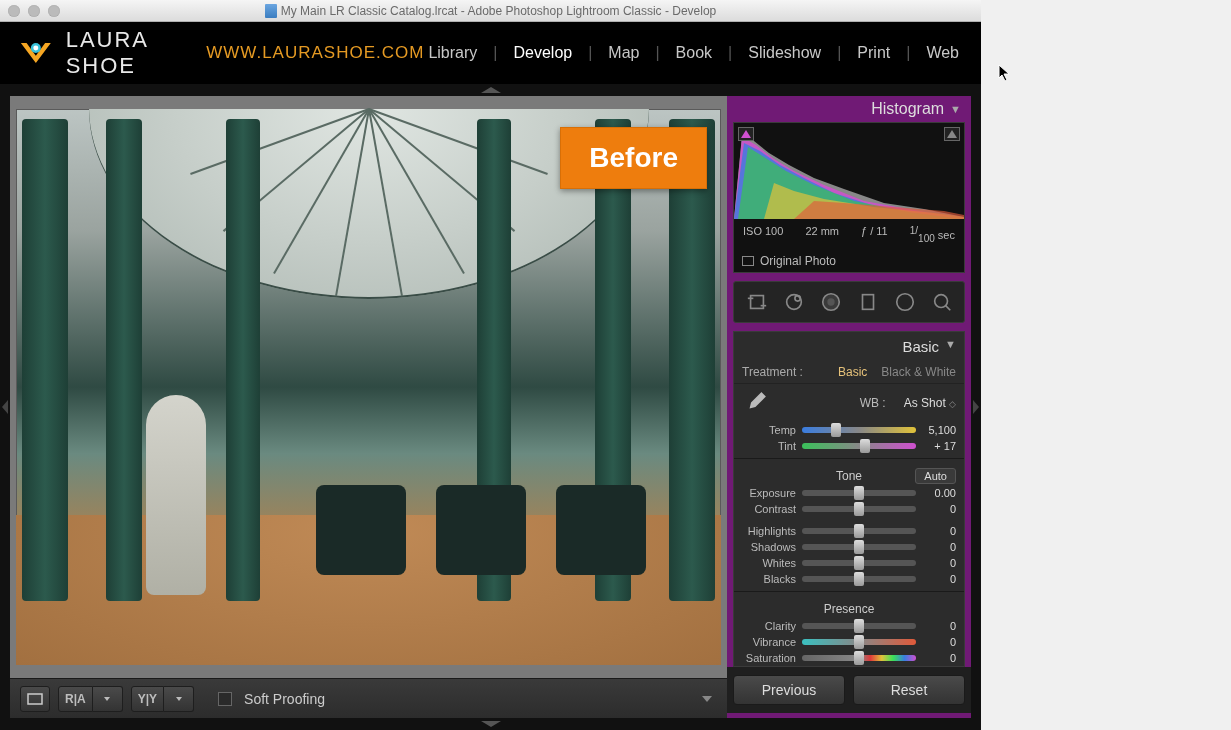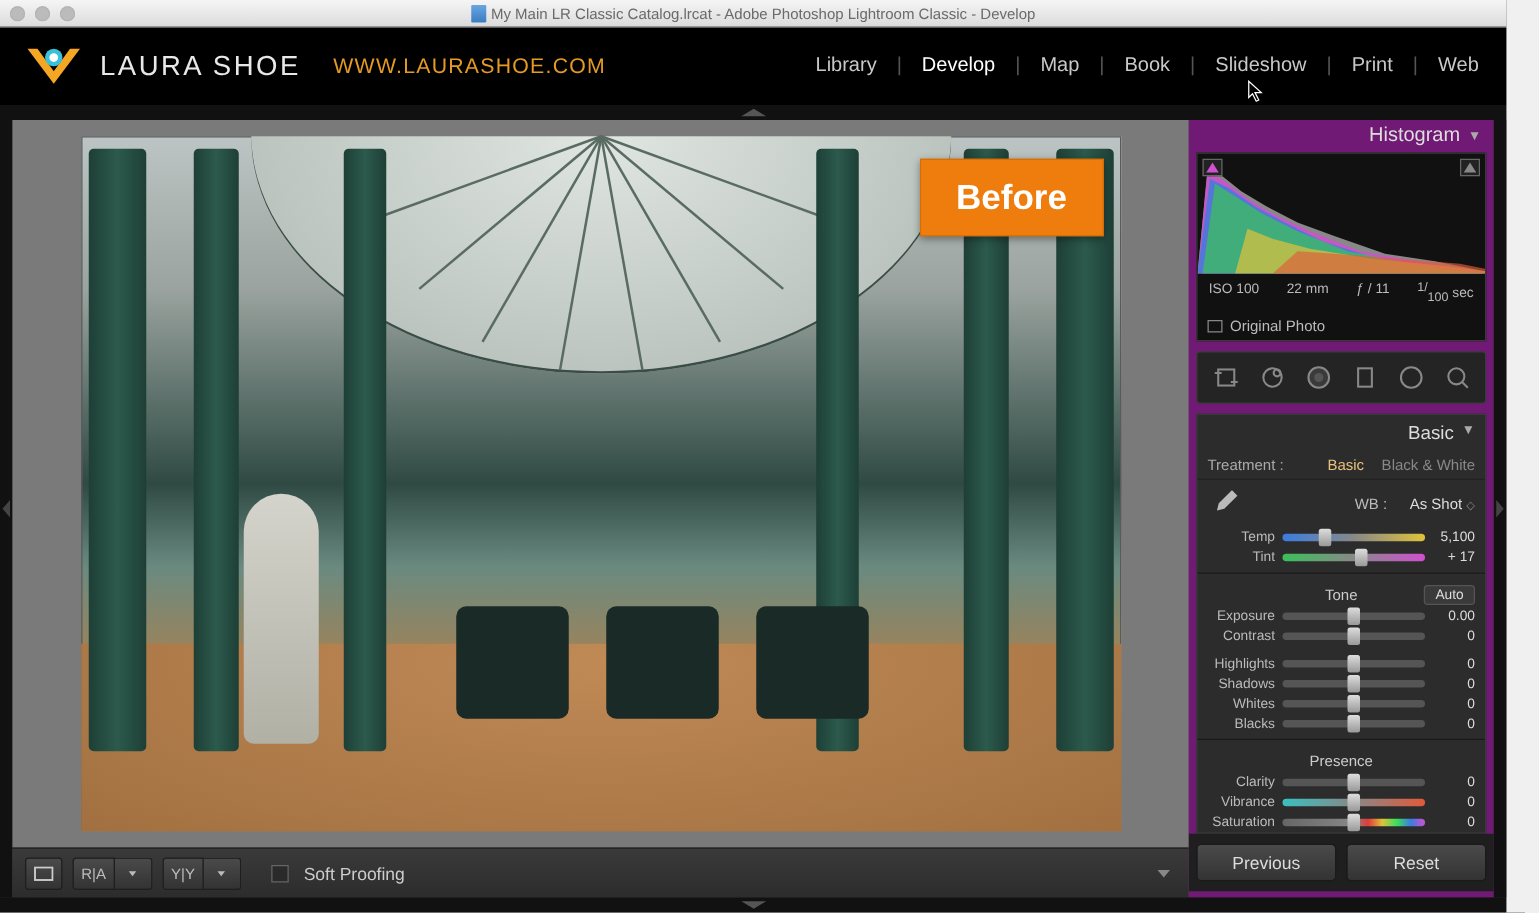--- a/index.html
+++ b/index.html
@@ -1,18 +1,18 @@
 <!DOCTYPE html>
 <html><head>
 <meta charset="utf-8">
 <style>
 * { margin:0; padding:0; box-sizing:border-box; font-family:"Helvetica Neue",Arial,sans-serif; }
 body { background:#f0f0f0; width:1231px; height:730px; overflow:hidden; }
 
-.window { width:1205px; height:730px; background:#1a1a1a; display:flex; flex-direction:column; }
+.window { width:981px; height:730px; background:#1a1a1a; display:flex; flex-direction:column; }
 
 
 .titlebar { height:22px; background:linear-gradient(#f5f5f5,#dcdcdc); display:flex; align-items:center; padding:0 8px; border-bottom:1px solid #b0b0b0; position:relative; }
 .traffic { display:flex; gap:8px; }
 .dot { width:12px; height:12px; border-radius:50%; background:#bbb; box-shadow:inset 0 0 1px rgba(0,0,0,.3); }
 .titlebar-title { position:absolute; left:0; right:0; text-align:center; font-size:12px; color:#6a6a6a; display:flex; align-items:center; justify-content:center; gap:4px;}
 .doc-icon { width:12px; height:14px; background:linear-gradient(#6aa5e0,#3a7dc0); border-radius:1px; display:inline-block;}
 
 
 .header { height:62px; background:#000; display:flex; align-items:center; padding:0 18px; }
@@ -47,21 +47,21 @@
 .dome-ribs span{ position:absolute; top:0; left:50%; width:2px; height:190px; background:#5a6b64; transform-origin:top center;}
 .col { position:absolute; top:10px; bottom:64px; width:46px; background:linear-gradient(90deg,#1e3f36,#2c5a4d,#1e3f36); border-radius:4px;}
 .col.c1{left:6px;} .col.c2{left:90px;width:36px;} .col.c3{left:210px;width:34px;} .col.c4{right:210px;width:34px;} .col.c5{right:90px;width:36px;} .col.c6{right:6px;}
 .floor { position:absolute; bottom:0; left:0; right:0; height:150px; background:radial-gradient(ellipse at 50% 10%,#c08a56,#a27040); }
 .chair { position:absolute; bottom:90px; width:90px; height:90px; background:#1a2a27; border-radius:8px;}
 .chair.ch1{left:300px;} .chair.ch2{left:420px;} .chair.ch3{left:540px;}
 .statue{position:absolute; left:130px; bottom:70px; width:60px; height:200px; background:linear-gradient(#d4d4cc,#b0b0a5); border-radius:30px 30px 8px 8px;}
 .before-badge { position:absolute; top:18px; right:14px; background:#ee7d0d; color:#fff; font-size:28px; font-weight:600; padding:14px 28px; box-shadow:0 2px 6px rgba(0,0,0,.4); border:1px solid #d86f06;}
 
 .bottombar { height:40px; background:linear-gradient(#3a3a3a,#2c2c2c); display:flex; align-items:center; padding:0 10px; gap:8px; border-top:1px solid #1a1a1a;}
-.bb-btn { border:1px solid #1e1e1e; background:linear-gradient(#4a4a4a,#333); height:26px; display:flex; align-items:center; padding:0 6px; color:#bdbdbd; font-size:12px; border-radius:3px;}
+.bb-btn { border:1px solid #1e1e1e; background:linear-gradient(#4a4a4a,#333); height:26px; display:flex; align-items:center; padding:0 6px; color:#bdbdbd; font-size:12px; border-radius:3px;font-weight:bold;}
 .bb-group{display:flex;}
 .bb-group .bb-btn:first-child{border-top-right-radius:0;border-bottom-right-radius:0;}
 .bb-group .bb-btn:last-child{border-top-left-radius:0;border-bottom-left-radius:0;border-left:0;}
 .bb-btn.icon{width:30px;justify-content:center;padding:0;}
 .bb-check{width:14px;height:14px;border:1px solid #666;background:#2a2a2a;}
 .bb-label{color:#ccc;font-size:14px;margin-left:4px;}
 .bb-caret{margin-left:auto;color:#888;width:20px;height:20px;display:flex;align-items:center;justify-content:center;}
 .bb-caret svg{width:12px;height:12px;fill:#888;}
 
 

